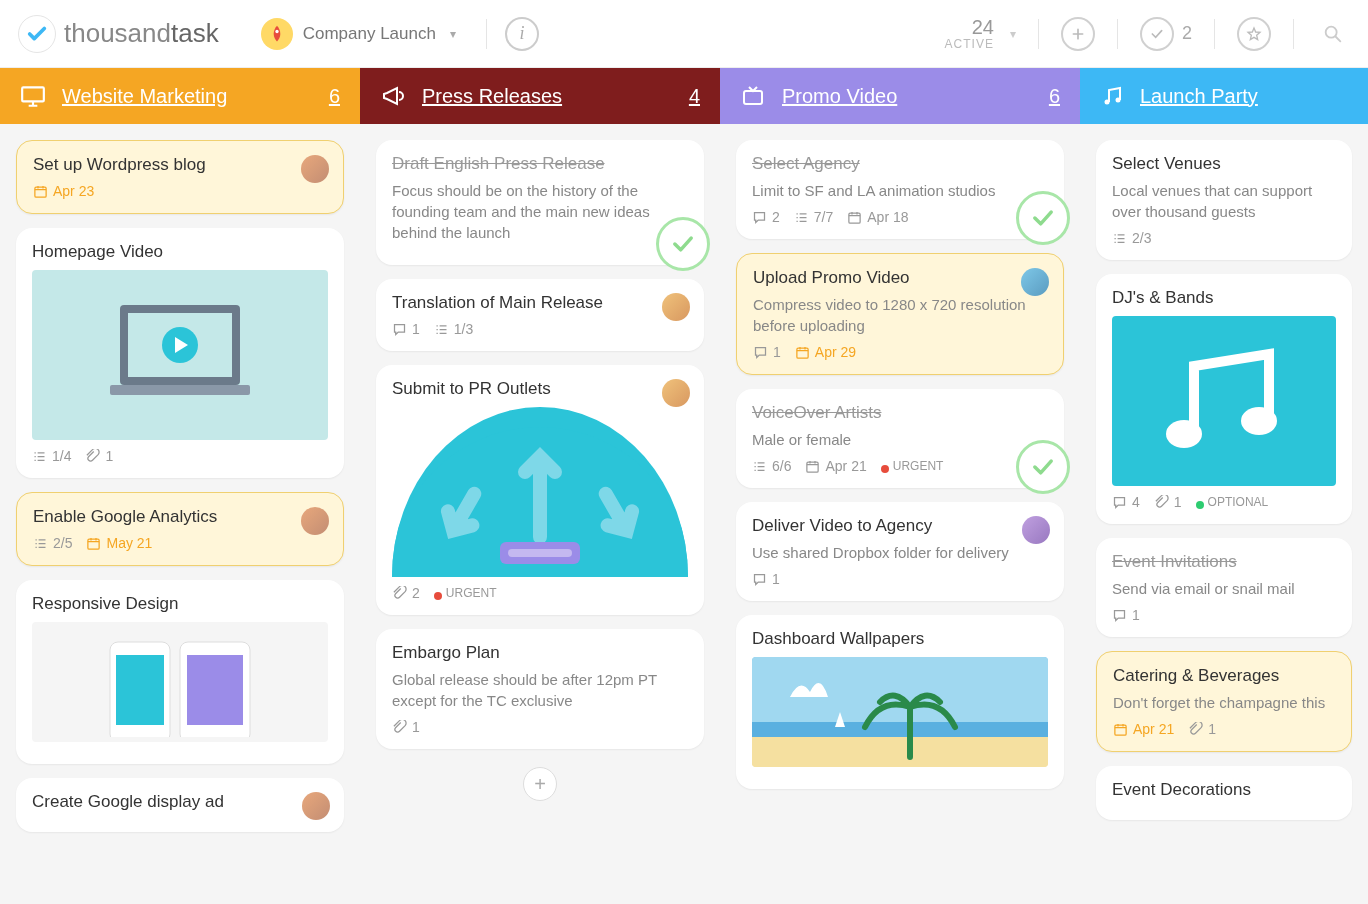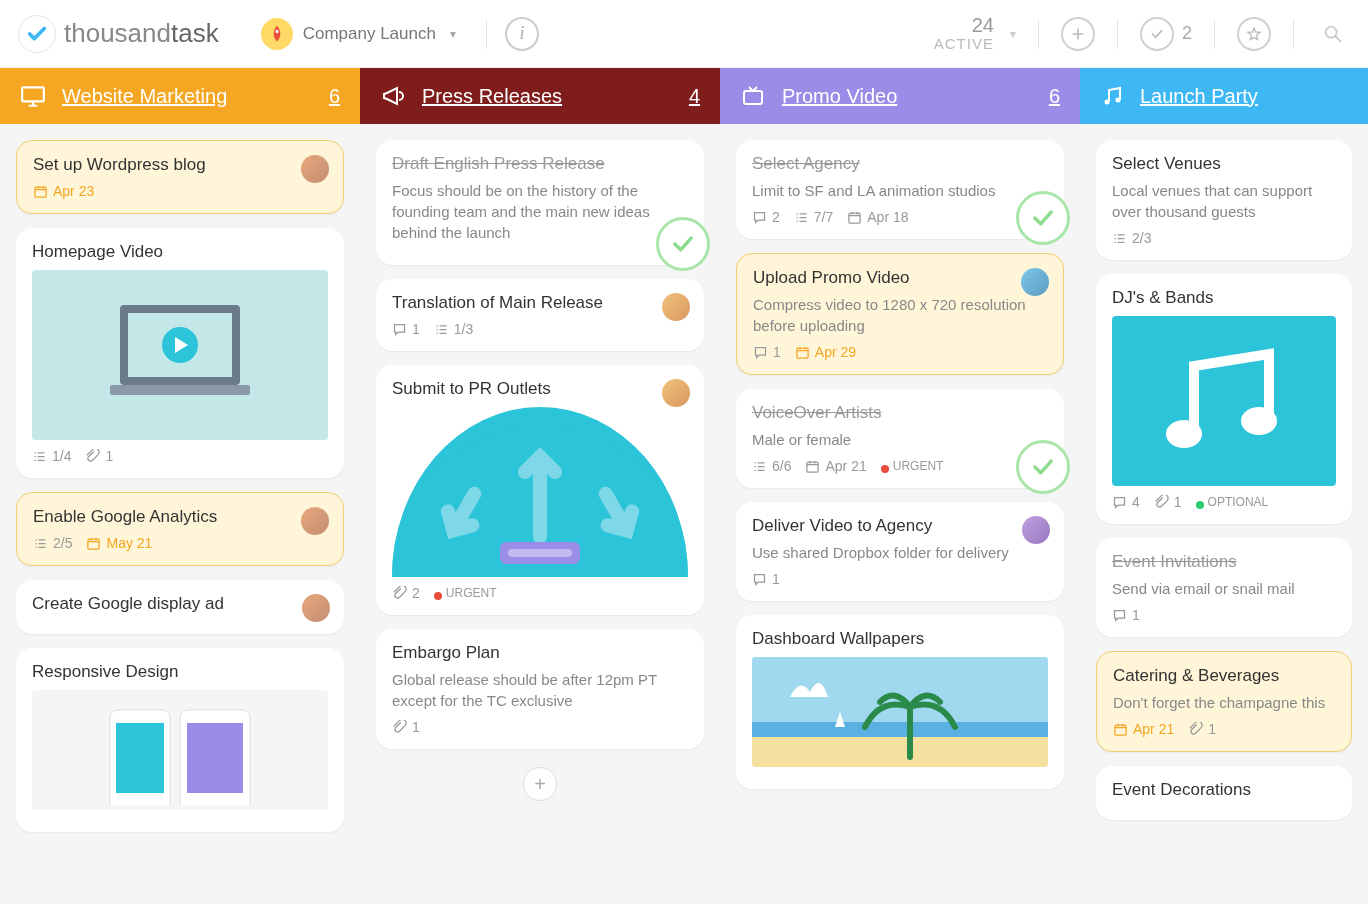--- a/index.html
+++ b/index.html
@@ -13,21 +13,21 @@
 .logo-text .bold { color: #666; font-weight: 300; }
 .project-selector { display: flex; align-items: center; gap: 10px; padding: 6px 12px; cursor: pointer; }
 .rocket-badge { width: 32px; height: 32px; border-radius: 50%; background: #ffd966; display: flex; align-items: center; justify-content: center; }
 .project-name { color: #777; font-size: 17px; }
 .chevron { color: #aaa; font-size: 12px; margin-left: 4px; }
 .vdiv { width: 1px; height: 30px; background: #e5e5e5; margin: 0 18px; }
 .info-btn { width: 34px; height: 34px; border: 2px solid #ccc; border-radius: 50%; display: flex; align-items: center; justify-content: center; color: #aaa; font-style: italic; font-family: serif; font-size: 18px; cursor: pointer; }
 .header-right { margin-left: auto; display: flex; align-items: center; gap: 4px; }
 .active-box { display: flex; flex-direction: column; align-items: flex-end; margin-right: 8px; cursor: pointer; }
 .active-num { font-size: 20px; color: #999; line-height: 1; }
-.active-label { font-size: 15px; color: #bbb; letter-spacing: 1px; }
+.active-label { font-size: 12px; color: #bbb; letter-spacing: 1px; }
 .icon-btn { width: 34px; height: 34px; border: 2px solid #d0d0d0; border-radius: 50%; display: flex; align-items: center; justify-content: center; color: #bbb; cursor: pointer; }
 .check-count { display: flex; align-items: center; gap: 8px; }
 .check-count span.num { color: #aaa; font-size: 18px; }
 
 
 .board { display: flex; height: calc(100% - 68px); overflow-x: hidden; }
 .column { width: 360px; flex-shrink: 0; display: flex; flex-direction: column; }
 .column:last-child { width: 288px; }
 .col-header { height: 56px; display: flex; align-items: center; padding: 0 20px; color: #fff; font-size: 20px; font-weight: 500; text-decoration: underline; }
 .col-header .col-icon { margin-right: 16px; display: flex; }
@@ -183,33 +183,33 @@
             <span class="meta-item"><svg class="icon-sm" viewBox="0 0 24 24">
                 <path d="M4 6h2M4 12h2M4 18h2M9 6h11M9 12h11M9 18h11" stroke="currentColor" stroke-width="2"></path>
               </svg> 2/5</span>
             <span class="meta-item" style="color:#f5a623"><svg class="icon-sm" viewBox="0 0 24 24">
                 <rect x="3" y="5" width="18" height="16" rx="2" fill="none" stroke="currentColor" stroke-width="2"></rect>
                 <path d="M3 9h18M8 3v4M16 3v4" stroke="currentColor" stroke-width="2"></path>
               </svg> May 21</span>
           </div>
         </div>
         <div class="card">
-          <div class="card-title">Create Google display ad</div>
-          <div class="avatar a1"></div>
-        </div>
-        <div class="card">
           <div class="card-title">Responsive Design</div>
           <div class="card-image phones">
             <svg width="200" height="110" viewBox="0 0 200 110">
               <rect x="30" y="15" width="60" height="100" rx="8" fill="#fff" stroke="#ddd"></rect>
               <rect x="36" y="28" width="48" height="70" fill="#2bc4d8"></rect>
               <rect x="100" y="15" width="70" height="100" rx="8" fill="#fff" stroke="#ddd"></rect>
               <rect x="107" y="28" width="56" height="70" fill="#9b8ce8"></rect>
             </svg>
           </div>
+        </div>
+        <div class="card">
+          <div class="card-title">Create Google display ad</div>
+          <div class="avatar a1"></div>
         </div>
       </div>
     </div>
     <div class="column">
       <div class="col-header col-green">
         <span class="col-icon">
           <svg width="26" height="24" viewBox="0 0 24 24">
             <path d="M3 10v4l3 1 10 5V4L6 9z" fill="none" stroke="#fff" stroke-width="2"></path>
             <path d="M18 8a4 4 0 010 8" fill="none" stroke="#fff" stroke-width="2"></path>
           </svg>

